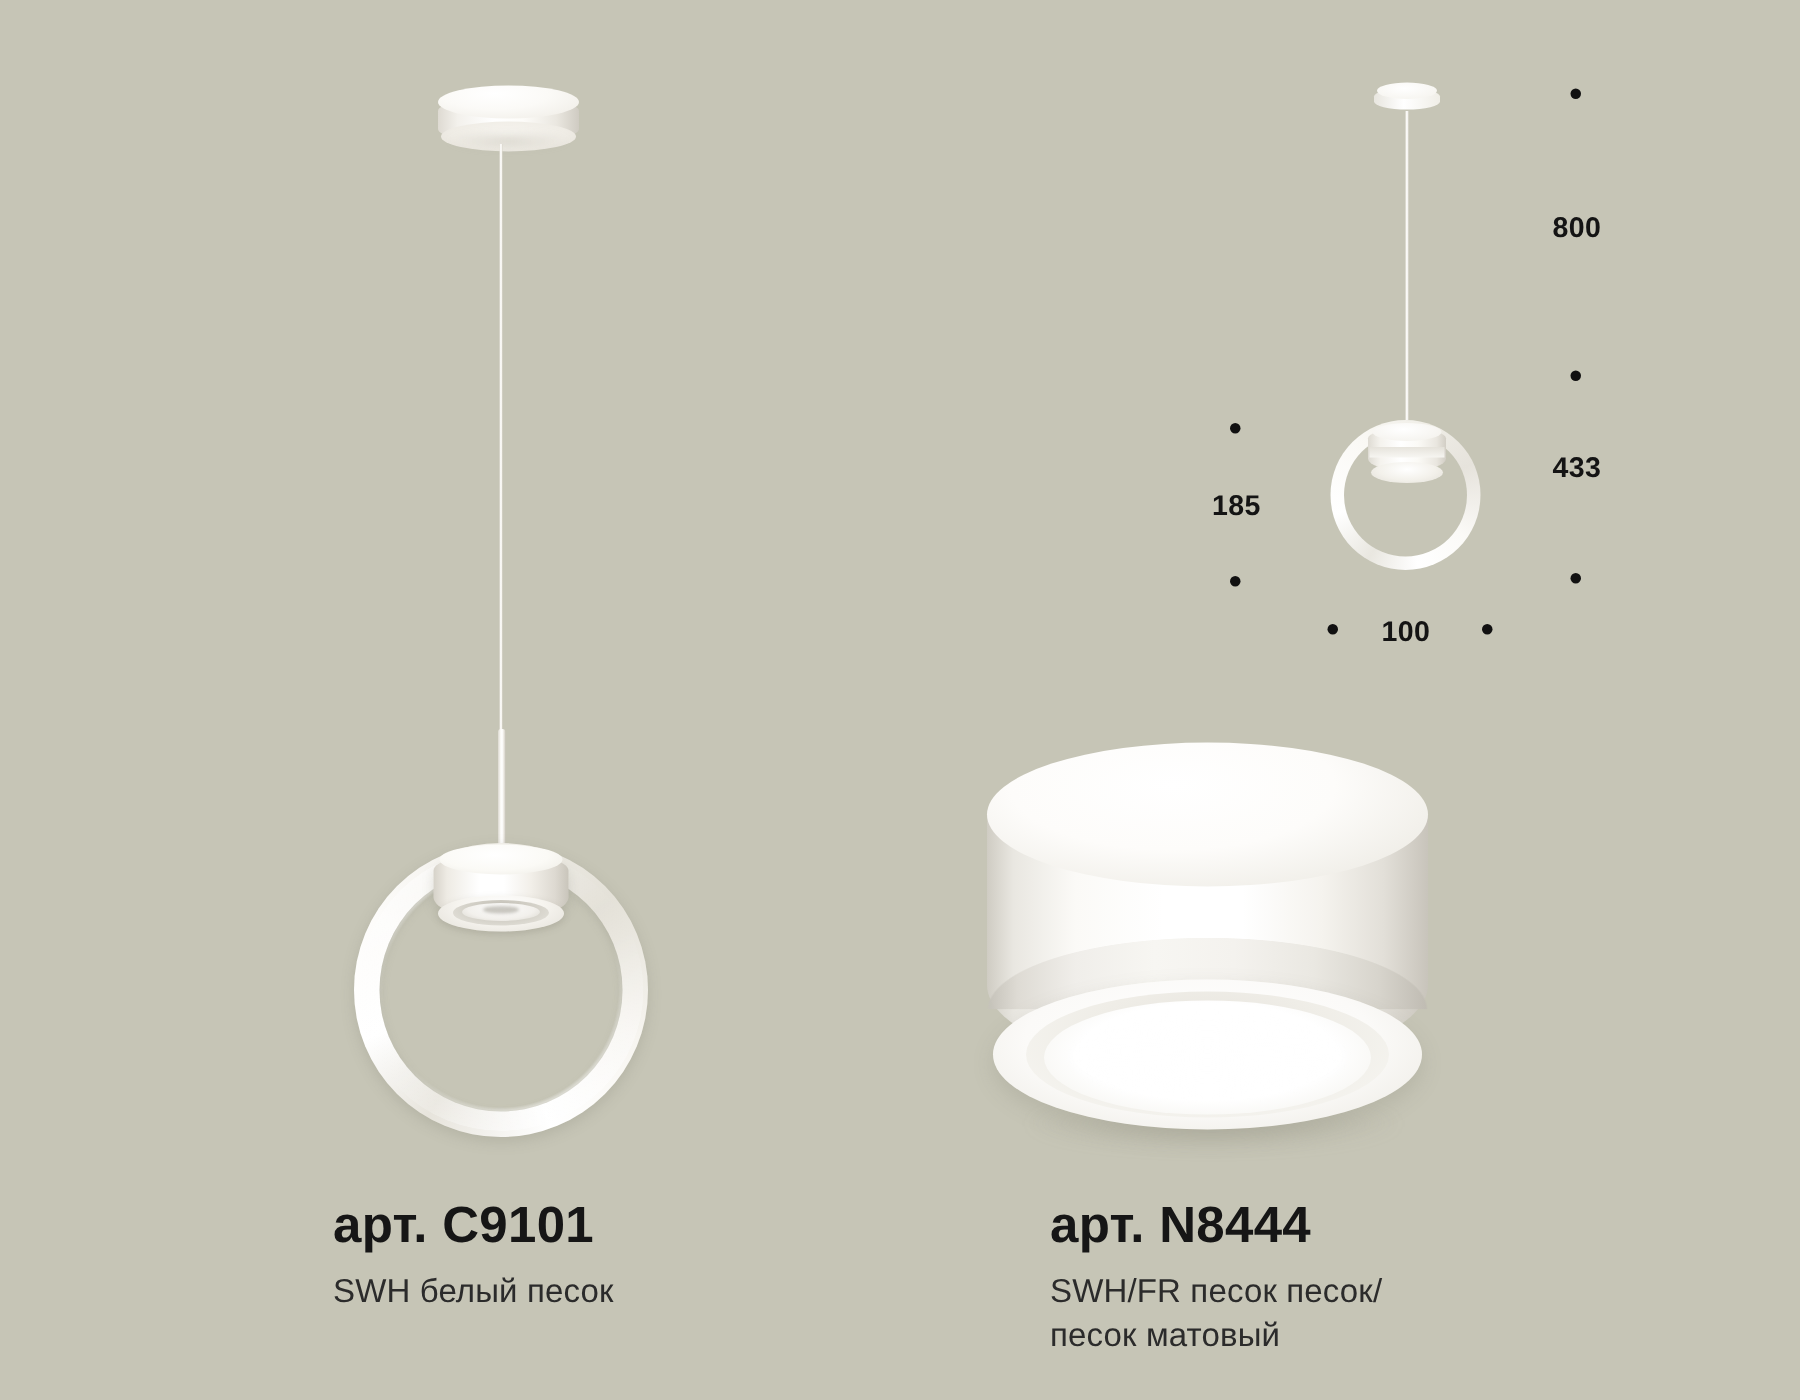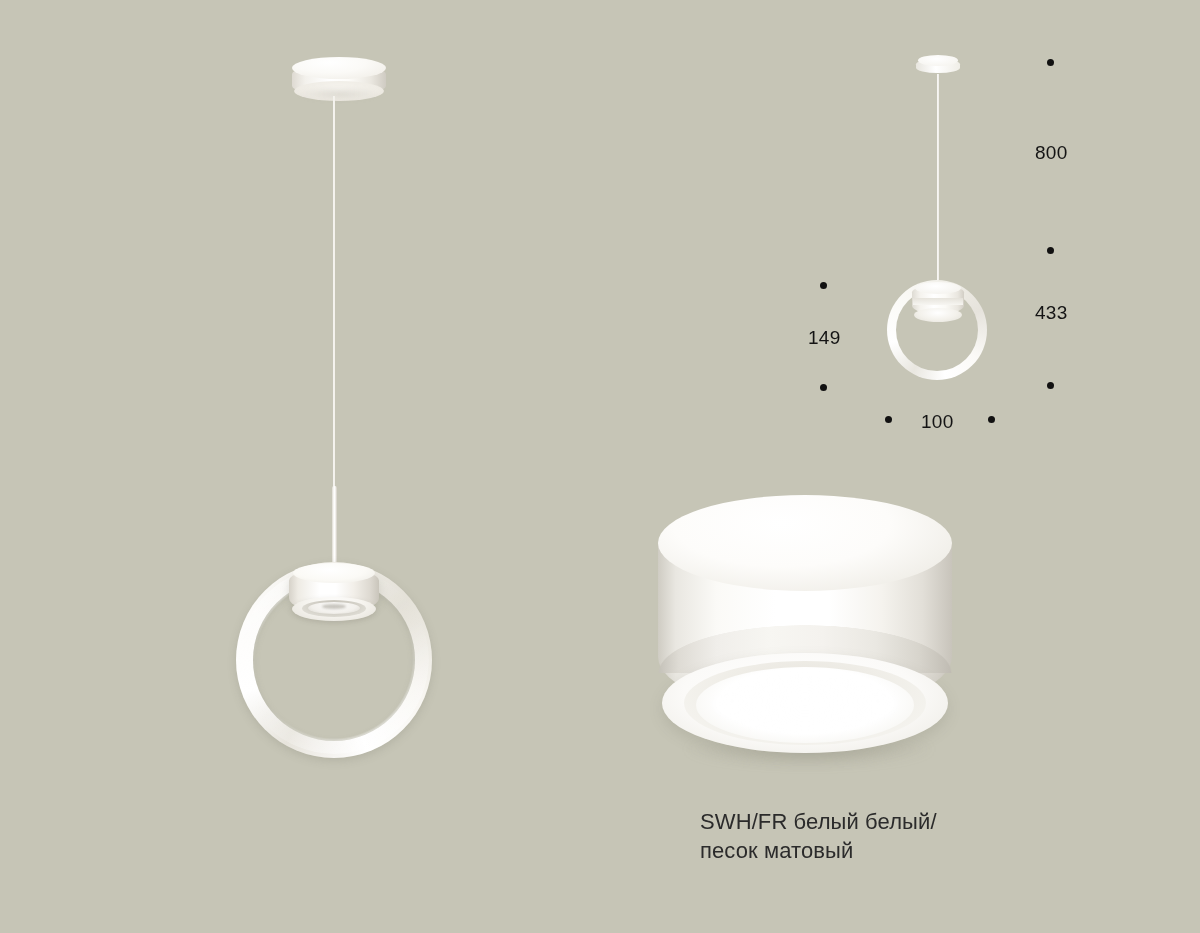--- a/index.html
+++ b/index.html
@@ -339,21 +339,21 @@
   .dim-dot {
     position: absolute;
     width: 7px; height: 7px;
     border-radius: 50%;
     background: #111111;
   }
   .dim-label {
     position: absolute;
     font-family: "Liberation Sans", sans-serif;
     font-size: 19px;
-    font-weight: normal;
+    font-weight: bold;
     color: #141414;
     letter-spacing: .3px;
     white-space: nowrap;
   }
 
   
   .caption { position: absolute; }
   .caption-title {
     font-family: "Liberation Sans", sans-serif;
     font-size: 34px;
@@ -430,38 +430,41 @@
     <div class="dim-dot" style="left:267px; top:29px;"></div>
     <div class="dim-dot" style="left:267px; top:217px;"></div>
     <div class="dim-dot" style="left:267px; top:352px;"></div>
     <div class="dim-dot" style="left:40px;  top:252px;"></div>
     <div class="dim-dot" style="left:40px;  top:354px;"></div>
     <div class="dim-dot" style="left:105px; top:386px;"></div>
     <div class="dim-dot" style="left:208px; top:386px;"></div>
 
     <div class="dim-label" style="left:255px; top:112px;">800</div>
     <div class="dim-label" style="left:255px; top:272px;">433</div>
-    <div class="dim-label" style="left:28px; top:297px;">149</div>
+    <div class="dim-label" style="left:28px; top:297px;">185</div>
     <div class="dim-label" style="left:141px; top:381px;">100</div>
   </div>
 
   <div id="right-product">
     <div class="cyl">
       <div class="cyl-shadow"></div>
       <div class="cyl-side"></div>
       <div class="cyl-band"></div>
       <div class="cyl-band-top-edge"></div>
       <div class="cyl-lip"></div>
       <div class="cyl-inner-shadow"></div>
       <div class="cyl-diffuser"></div>
       <div class="cyl-diffuser-glow"></div>
       <div class="cyl-top"></div>
     </div>
   </div>
 
   <div class="caption" id="caption-left">
+    <p class="caption-title">арт. C9101</p>
+    <p class="caption-sub">SWH белый песок</p>
   </div>
 
   <div class="caption" id="caption-right">
-    <p class="caption-sub"><span>SWH/FR белый белый/</span><br><span>песок матовый</span></p>
+    <p class="caption-title">арт. N8444</p>
+    <p class="caption-sub"><span>SWH/FR песок песок/</span><br><span>песок матовый</span></p>
   </div>
 
 </div>
 
 </body></html>

